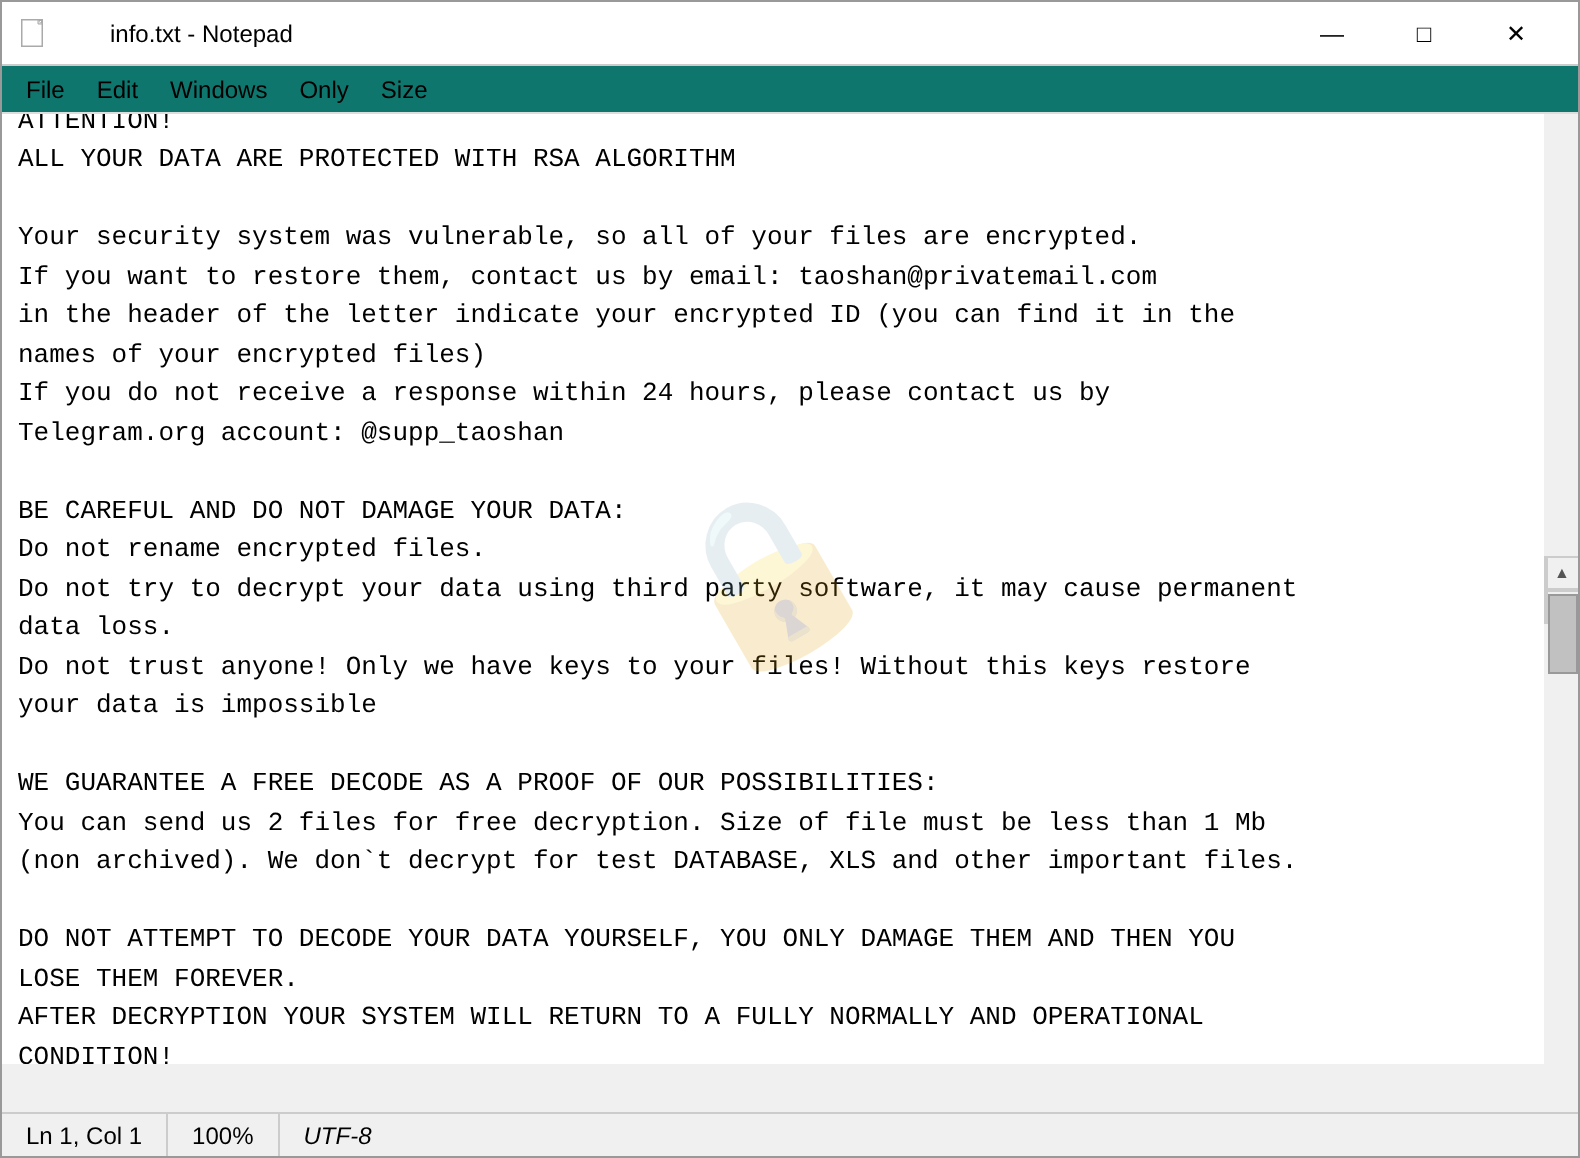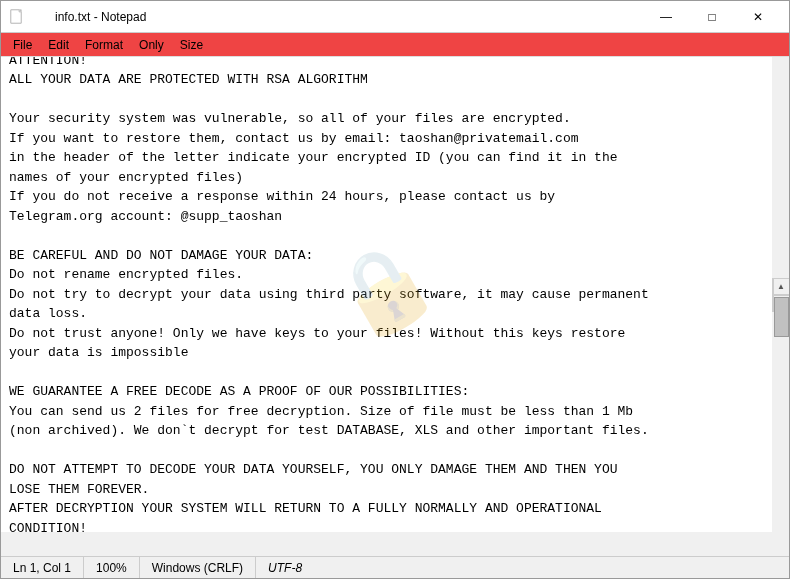--- a/index.html
+++ b/index.html
@@ -70,21 +70,21 @@
       align-items: center;
       justify-content: center;
       font-size: 12px;
       cursor: pointer;
       background: transparent;
       border: none;
       color: #000;
     }
 
     .menu-bar {
-      background: #ef4444;
+      background: #0f766e;
       height: 24px;
       display: flex;
       align-items: center;
       padding: 0 4px;
       border-bottom: 1px solid #ddd;
     }
 
     .menu-item {
       padding: 2px 8px;
       font-size: 12px;
@@ -219,21 +219,21 @@
     <div class="title-bar-controls">
       <button class="title-bar-btn">—</button>
       <button class="title-bar-btn">□</button>
       <button class="title-bar-btn close">✕</button>
     </div>
   </div>
 
   <div class="menu-bar">
     <div class="menu-item">File</div>
     <div class="menu-item">Edit</div>
-    <div class="menu-item">Format</div>
+    <div class="menu-item">Windows</div>
     <div class="menu-item">Only</div>
     <div class="menu-item">Size</div>
   </div>
 
   <div class="editor-area">
     <div class="text-content">ATTENTION!
 ALL YOUR DATA ARE PROTECTED WITH RSA ALGORITHM
 
 Your security system was vulnerable, so all of your files are encrypted.
 If you want to restore them, contact us by email: taoshan@privatemail.com
@@ -262,16 +262,15 @@
       <div class="scrollbar-track">
         <div class="scrollbar-thumb"></div>
       </div>
       <div class="scrollbar-arrow">▼</div>
     </div>
   </div>
 
   <div class="status-bar">
     <div class="status-section">Ln 1, Col 1</div>
     <div class="status-section">100%</div>
-    <div class="status-section">Windows (CRLF)</div>
     <div class="status-section">UTF-8</div>
   </div>
 </div>
 
 </body></html>

